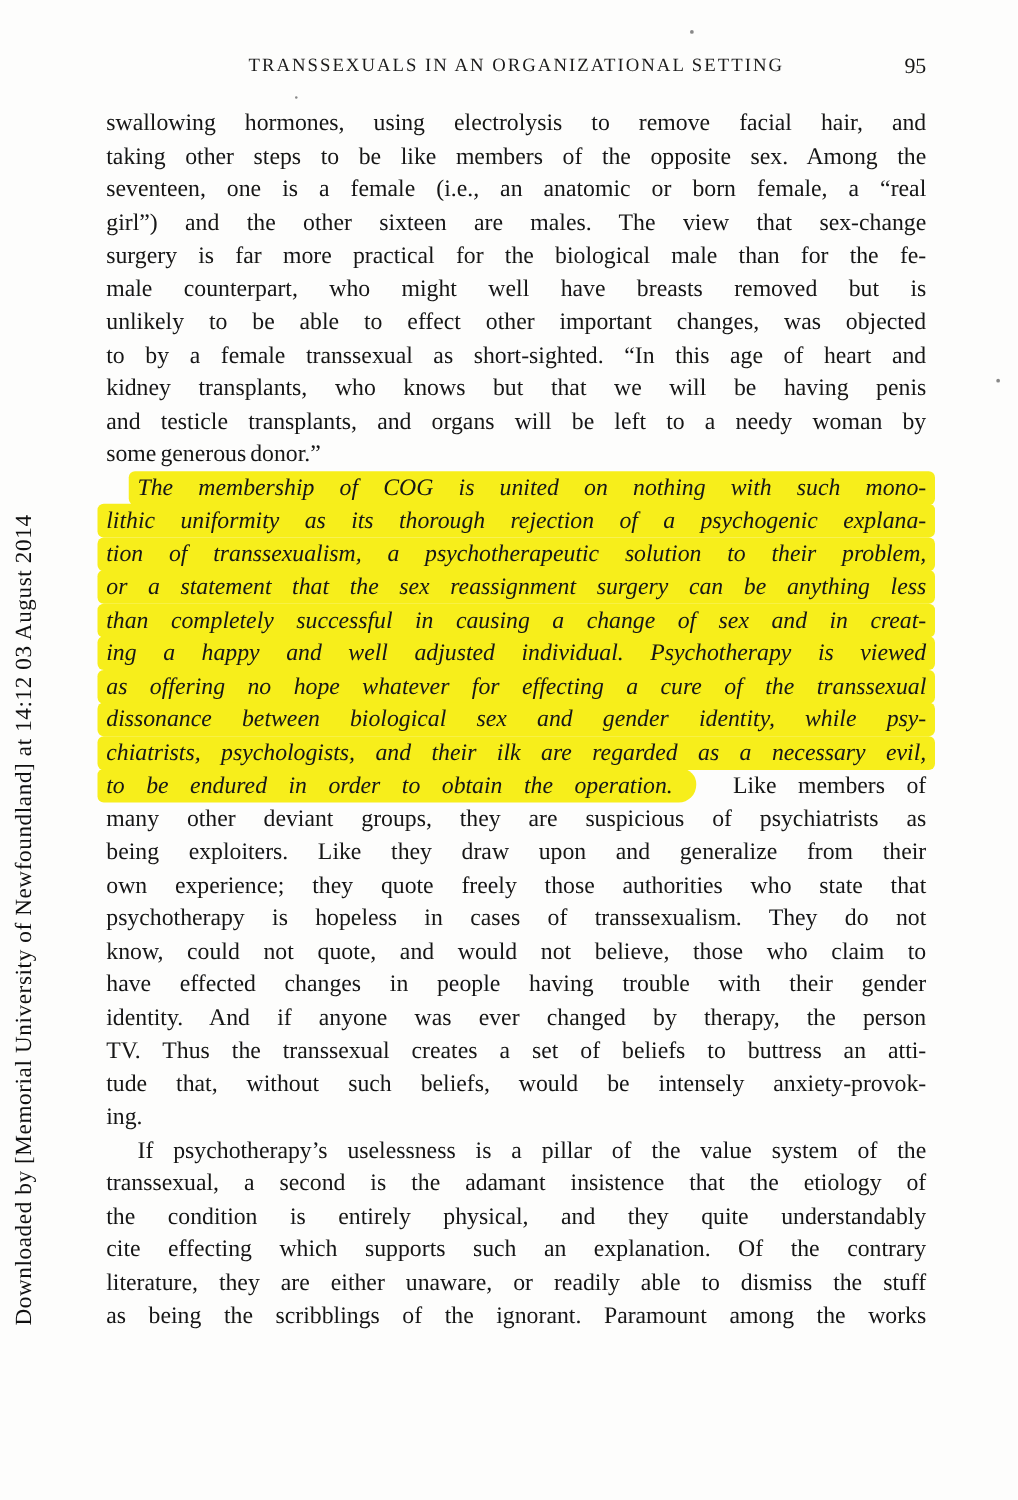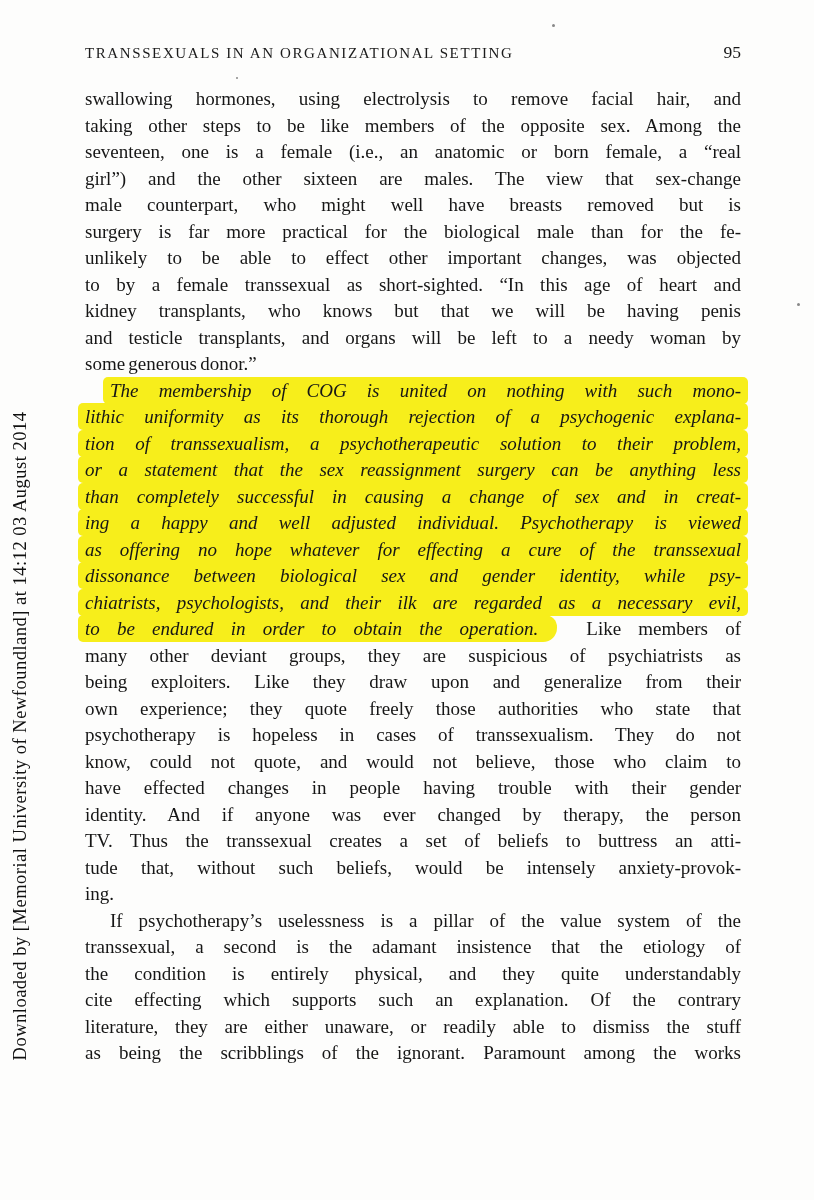--- a/index.html
+++ b/index.html
@@ -6,21 +6,21 @@
   .page{
     position:relative;
     width:814px;height:1200px;
     background:#fdfdfc;
     color:#161616;
     font-family:"Liberation Serif","DejaVu Serif",serif;
     overflow:hidden;
   }
   .header{
     position:absolute;left:85px;top:44px;width:656px;
-    text-align:left;
+    text-align:center;
   }
   .running-head{
     font-size:15px;
     letter-spacing:1.6px;
     color:#1b1b1b;
   }
   .page-number{
     position:absolute;right:0;top:-2px;
     font-size:17.5px;letter-spacing:0;
   }
@@ -72,22 +72,22 @@
   <div class="header">
     <span class="running-head">TRANSSEXUALS IN AN ORGANIZATIONAL SETTING</span>
     <span class="page-number">95</span>
   </div>
 
   <div class="body">
       <div class="line">swallowing hormones, using electrolysis to remove facial hair, and</div>
       <div class="line">taking other steps to be like members of the opposite sex. Among the</div>
       <div class="line">seventeen, one is a female (i.e., an anatomic or born female, a “real</div>
       <div class="line">girl”) and the other sixteen are males. The view that sex-change</div>
+      <div class="line">surgery is far more practical for the biological male than for the fe-</div>
       <div class="line">male counterpart, who might well have breasts removed but is</div>
-      <div class="line">surgery is far more practical for the biological male than for the fe-</div>
       <div class="line">unlikely to be able to effect other important changes, was objected</div>
       <div class="line">to by a female transsexual as short-sighted. “In this age of heart and</div>
       <div class="line">kidney transplants, who knows but that we will be having penis</div>
       <div class="line">and testicle transplants, and organs will be left to a needy woman by</div>
       <div class="line no-justify">some generous donor.”</div>
       <div class="line indent"><mark>The membership of COG is united on nothing with such mono-</mark></div>
       <div class="line"><mark>lithic uniformity as its thorough rejection of a psychogenic explana-</mark></div>
       <div class="line"><mark>tion of transsexualism, a psychotherapeutic solution to their problem,</mark></div>
       <div class="line"><mark>or a statement that the sex reassignment surgery can be anything less</mark></div>
       <div class="line"><mark>than completely successful in causing a change of sex and in creat-</mark></div>

